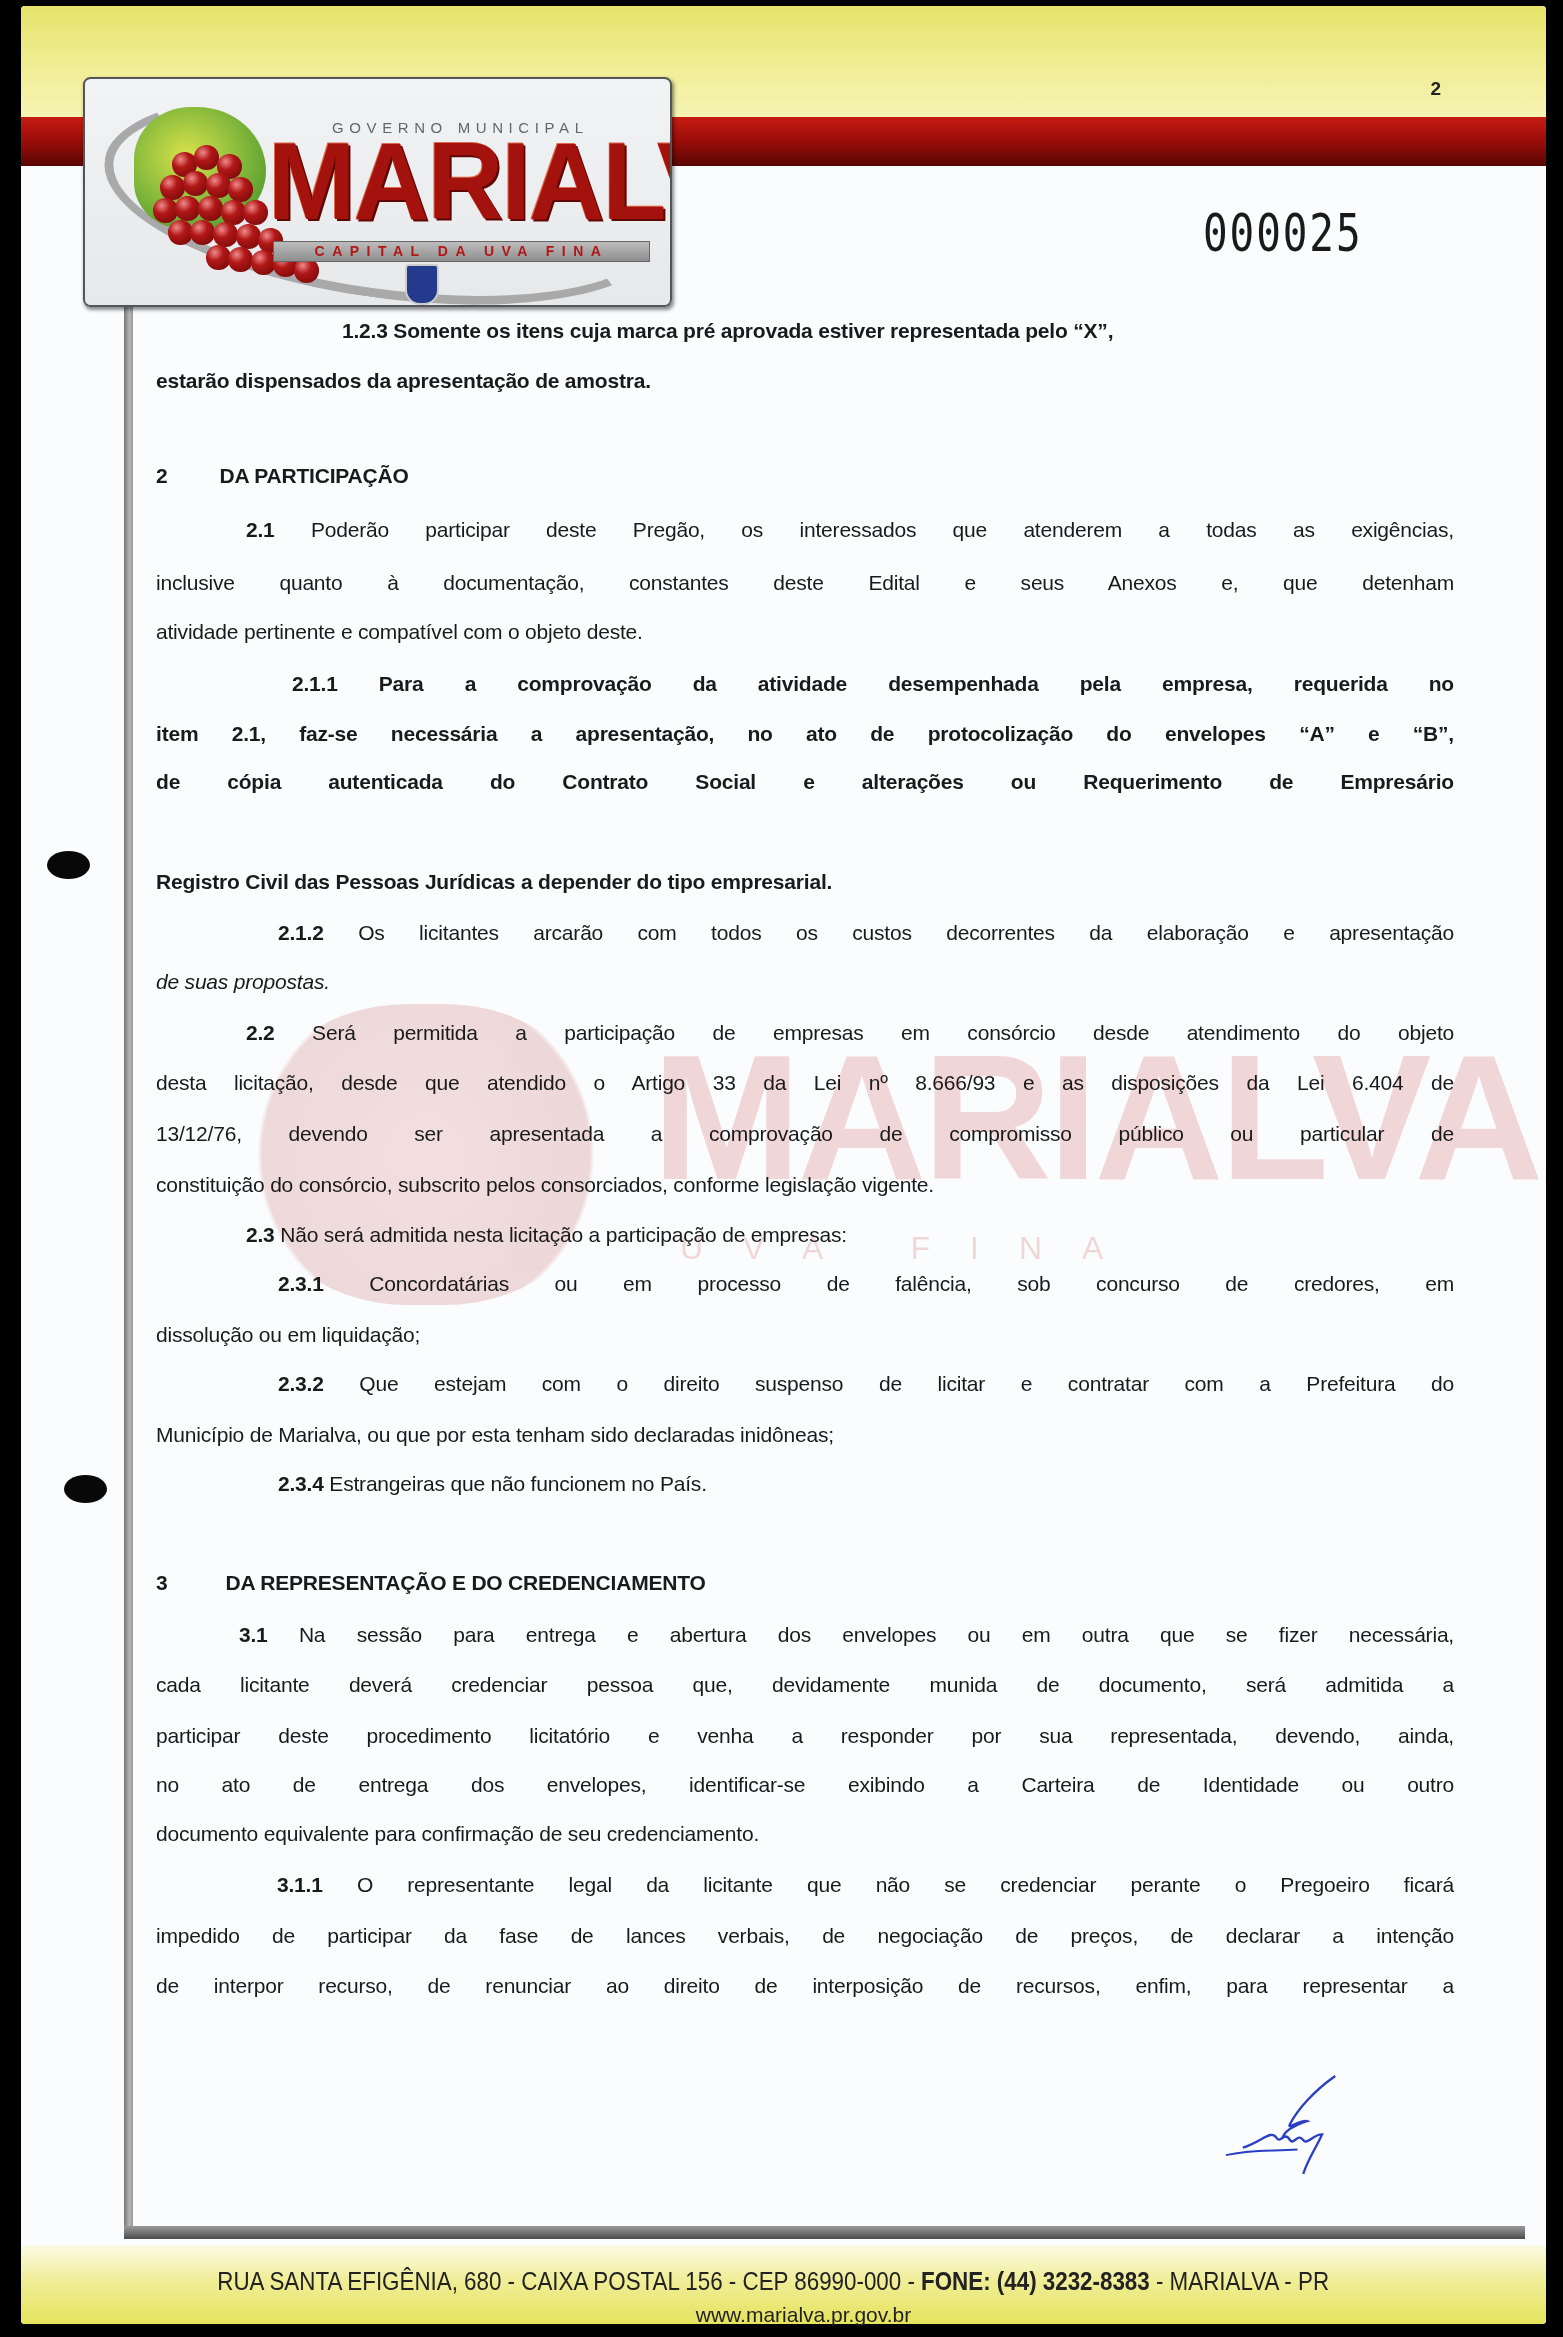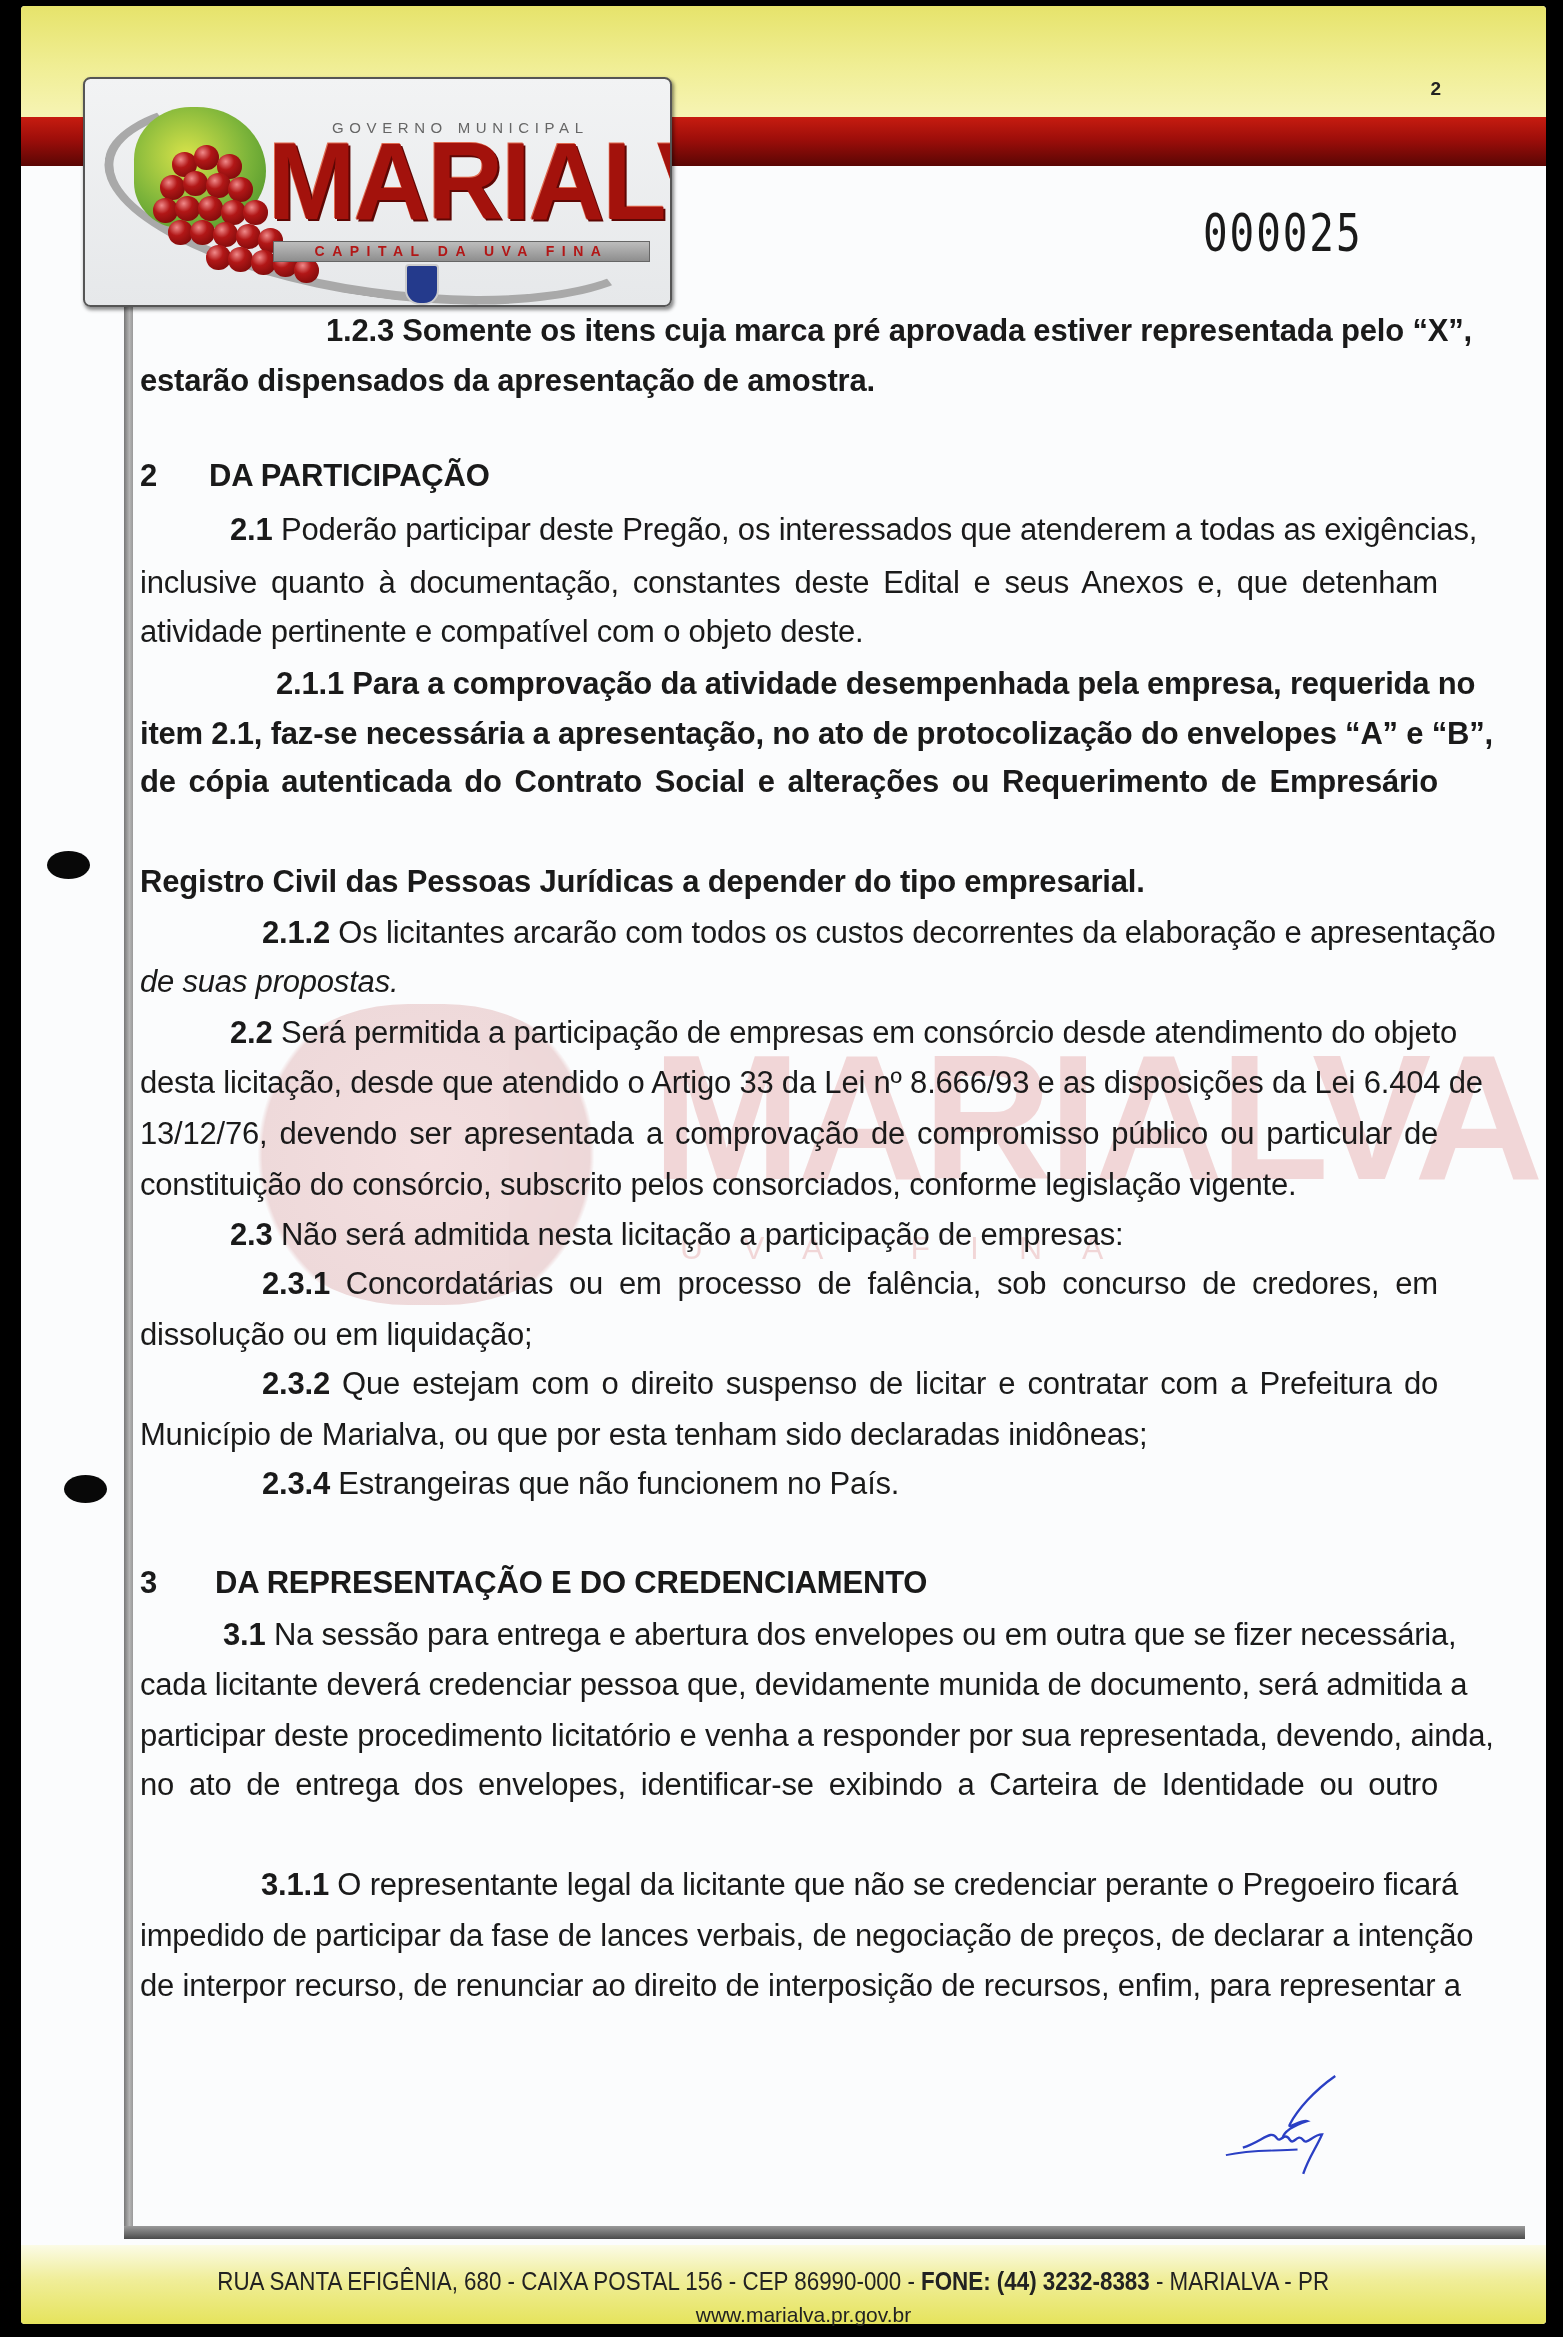--- a/index.html
+++ b/index.html
@@ -93,21 +93,21 @@
     transform: scaleX(0.86); transform-origin: 55% 0;
   }
   .footer-addr b { font-weight: bold; }
   .footer-url {
     position: absolute; left: 0; width: 1525px; top: 2303px; text-align: center; font-size: 21px; color: #222;
     transform: translateX(41px);
   }
 
   .content { position: absolute; left: 0; top: 0; width: 100%; height: 100%; }
   .line {
-    position: absolute; left: 140px; width: 1298px; font-size: 31px; line-height: 32px; white-space: nowrap;
+    position: absolute; left: 156px; width: 1298px; font-size: 21px; line-height: 32px; white-space: nowrap;
     letter-spacing: -0.2px;
   }
   .line.j { text-align: justify; text-align-last: justify; }
   .line.b { font-weight: bold; }
   .num { font-weight: bold; }
 
   .signature {
     position: absolute; left: 1224px; top: 2072px; width: 132px; height: 104px;
   }
 </style>
@@ -201,20 +201,21 @@
   <div class="line" style="top:1419px;">Município de Marialva, ou que por esta tenham sido declaradas inidôneas;</div>
 
   <div class="line" style="top:1468px; padding-left:122px;"><span class="num">2.3.4</span><span> Estrangeiras que não funcionem no País.</span></div>
 
   <div class="line b" style="top:1567px;"><span>3</span><span style="display:inline-block;width:58px"></span><span>DA REPRESENTAÇÃO E DO CREDENCIAMENTO</span></div>
 
   <div class="line j" style="top:1619px; padding-left:83px;"><span class="num">3.1</span><span> Na sessão para entrega e abertura dos envelopes ou em outra que se fizer necessária,</span></div>
   <div class="line j" style="top:1669px;">cada licitante deverá credenciar pessoa que, devidamente munida de documento, será admitida a</div>
   <div class="line j" style="top:1720px;">participar deste procedimento licitatório e venha a responder por sua representada, devendo, ainda,</div>
   <div class="line j" style="top:1769px;">no ato de entrega dos envelopes, identificar-se exibindo a Carteira de Identidade ou outro</div>
+  <div class="line" style="top:1818px;">documento equivalente para confirmação de seu credenciamento.</div>
 
   <div class="line j" style="top:1869px; padding-left:121px;"><span class="num">3.1.1</span><span> O representante legal da licitante que não se credenciar perante o Pregoeiro ficará</span></div>
   <div class="line j" style="top:1920px;">impedido de participar da fase de lances verbais, de negociação de preços, de declarar a intenção</div>
   <div class="line j" style="top:1970px;">de interpor recurso, de renunciar ao direito de interposição de recursos, enfim, para representar a</div>
 </div>
 
 <svg class="signature" viewBox="0 0 140 110">
   <path d="M118 4 C 95 20, 78 40, 70 55 C 66 62, 82 50, 88 52 C 76 56, 64 62, 62 70" fill="none" stroke="#2a3fc4" stroke-width="2.5"></path>
   <path d="M20 80 C 40 74, 50 60, 56 70 C 60 76, 64 62, 70 72 C 74 78, 78 64, 84 72 C 88 78, 94 66, 104 66 C 98 80, 90 90, 84 108" fill="none" stroke="#2a3fc4" stroke-width="2.5"></path>
   <path d="M2 88 C 30 82, 50 84, 78 82" fill="none" stroke="#2a3fc4" stroke-width="2"></path>

